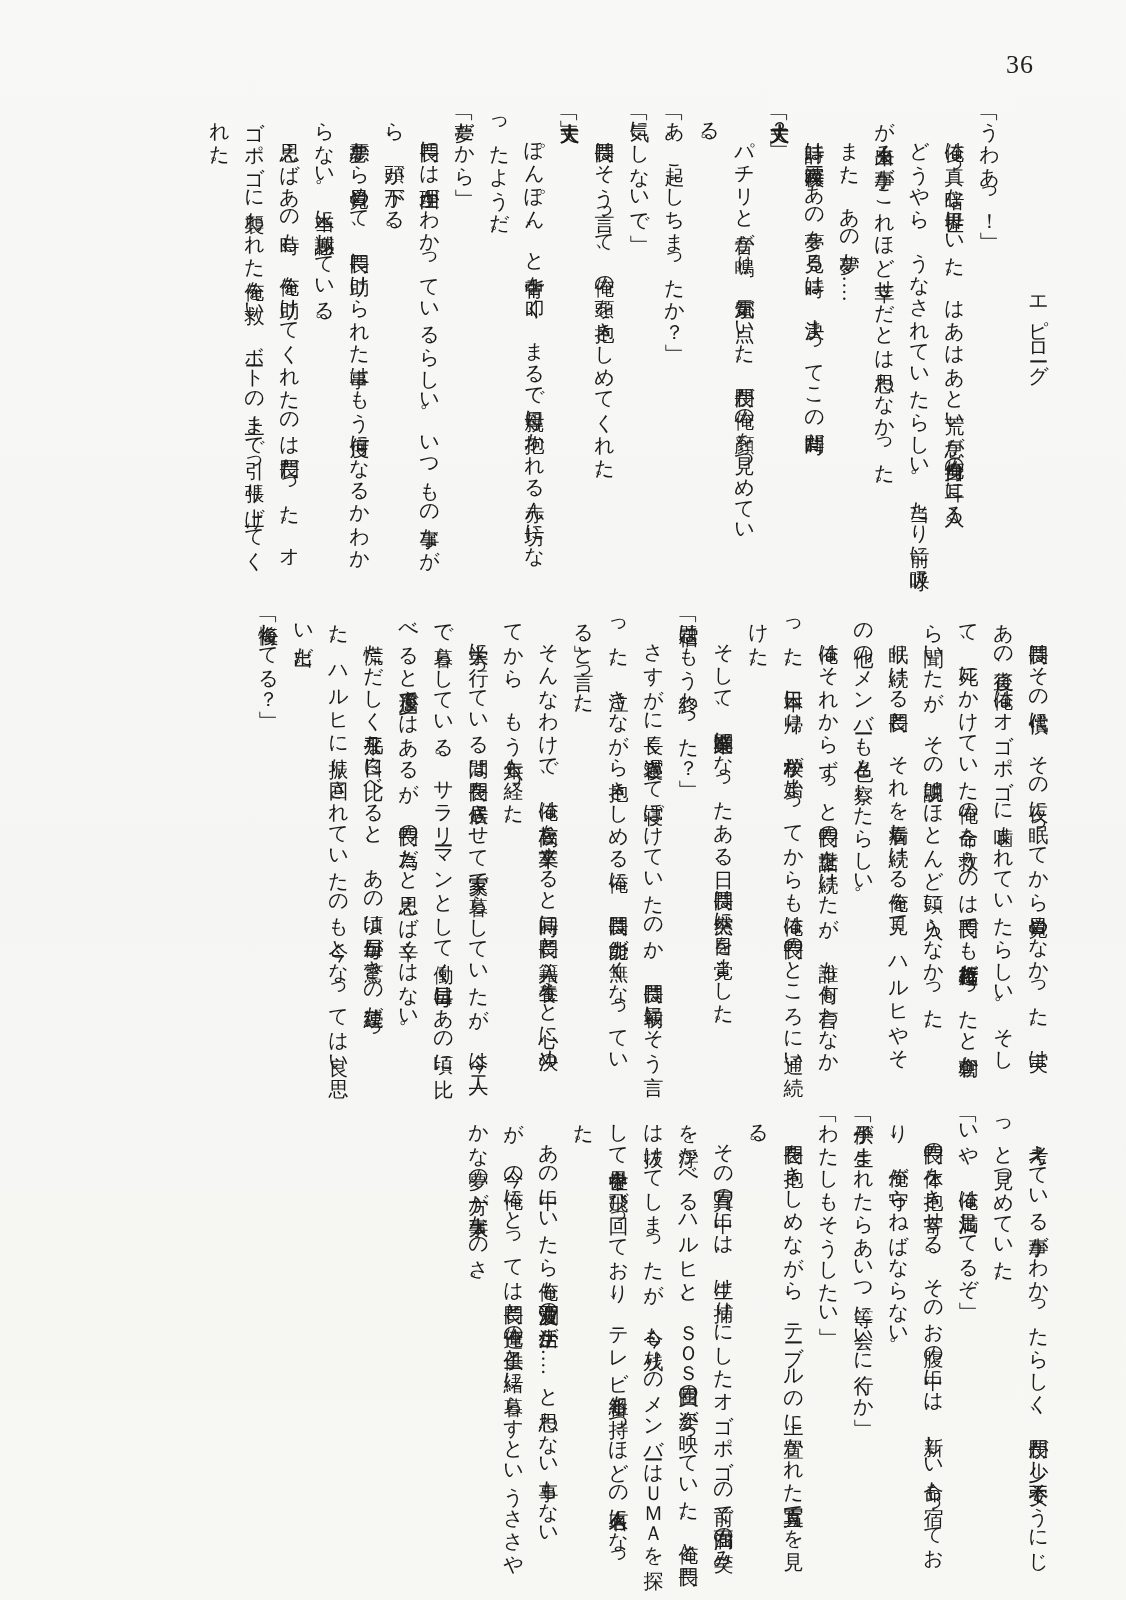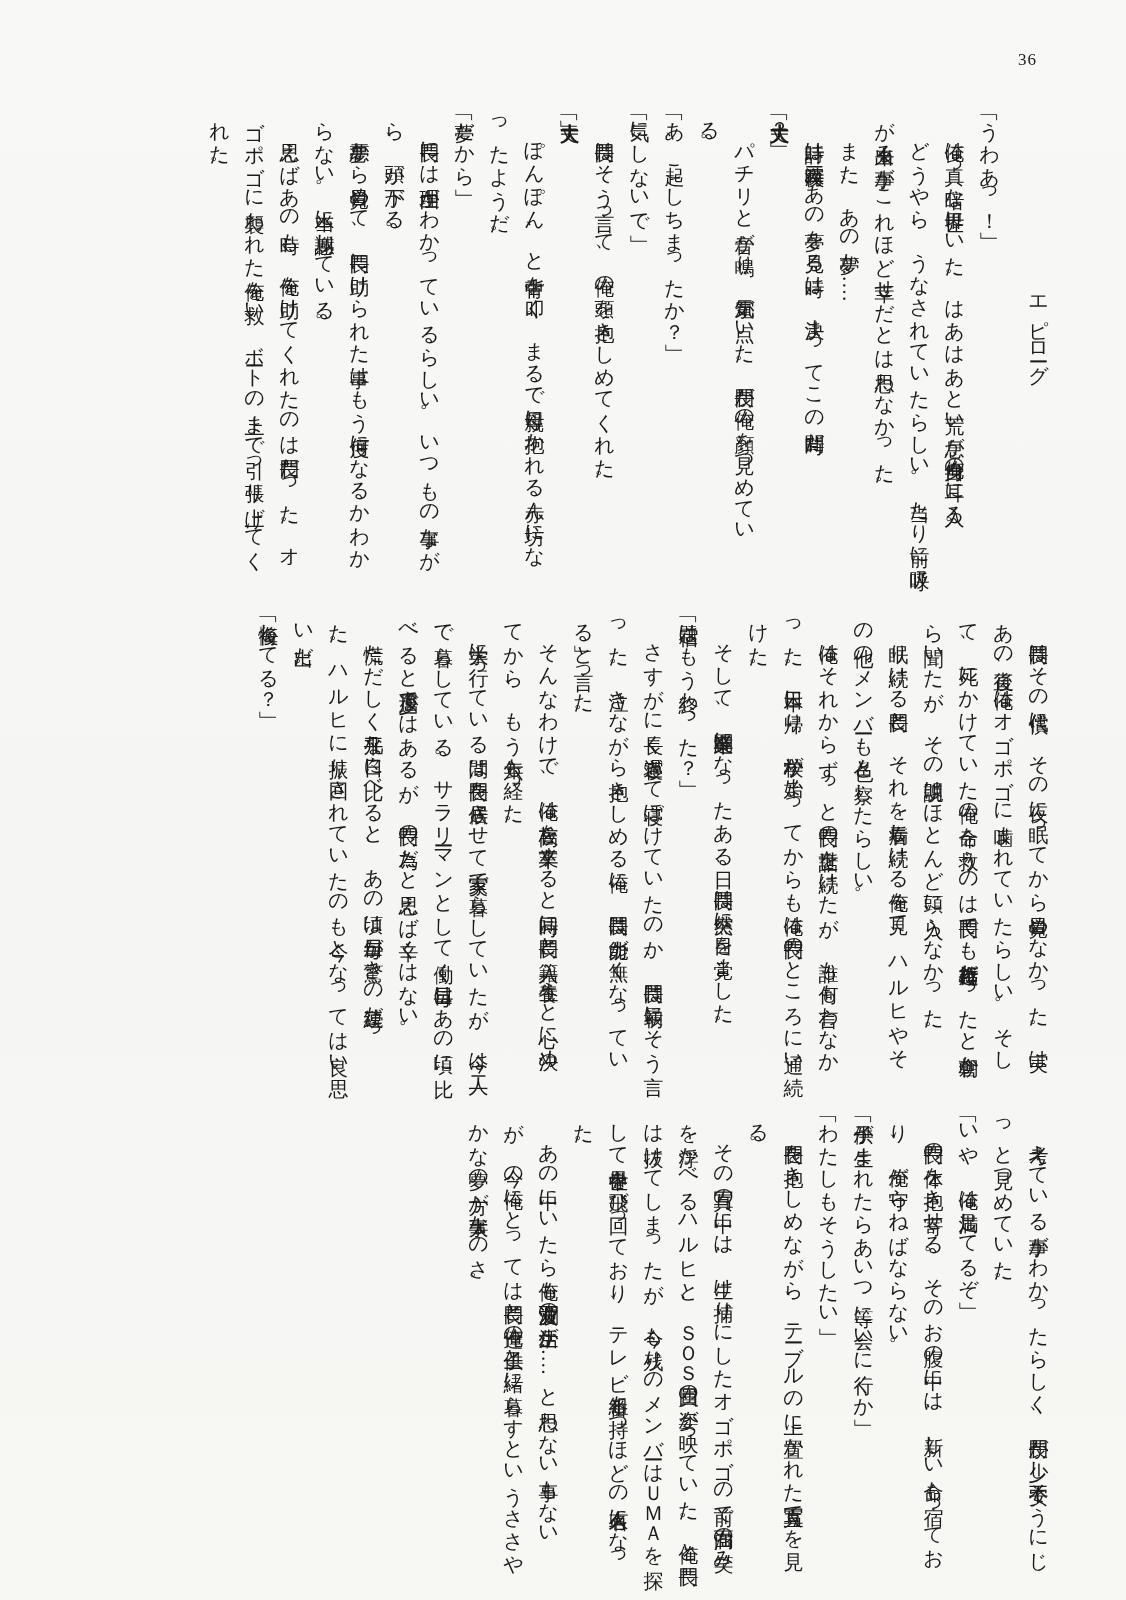--- a/index.html
+++ b/index.html
@@ -14,24 +14,23 @@
   .page {
     position: absolute;
     inset: 0;
     background: linear-gradient(180deg, #f8f8f6 0%, #f5f5f3 55%, #f7f7f4 100%);
     color: #1b1b1b;
   }
   .page-number {
     position: absolute;
     top: 50px;
     left: 1006px;
-    font-size: 17px;
+    font-size: 26px;
     letter-spacing: 1px;
     color: #222;
-    margin-left: 12px;
   }
   .band {
     position: absolute;
     right: 70px;
     writing-mode: vertical-rl;
     text-orientation: mixed;
     font-size: 20px;
     line-height: 35px;
     letter-spacing: 0;
     color: #1c1c1c;

